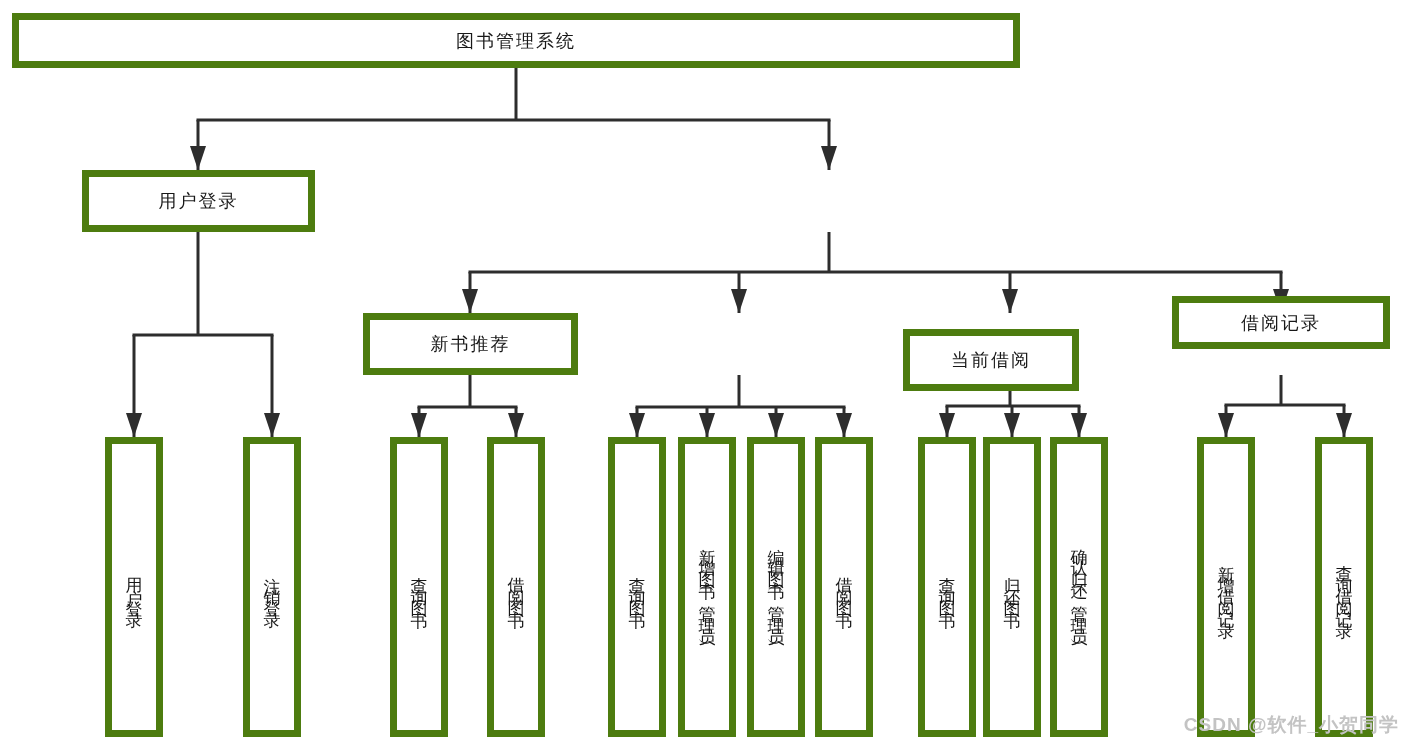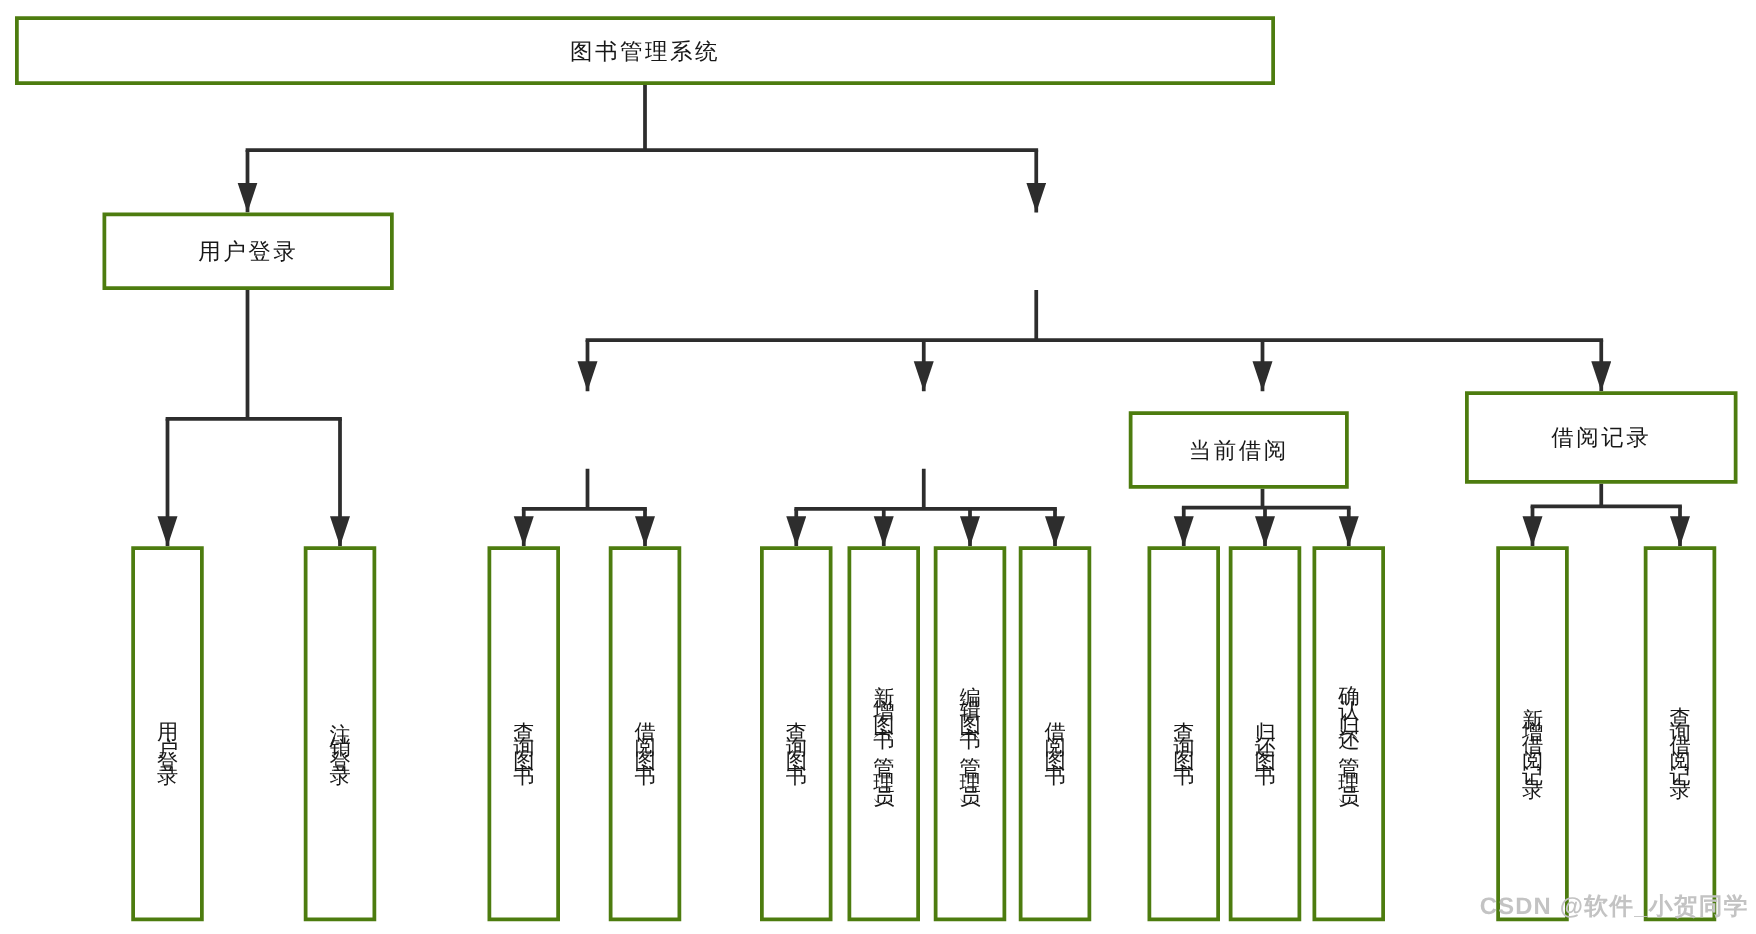--- a/index.html
+++ b/index.html
@@ -8,21 +8,21 @@
     width:1405px;height:747px;
     background:#ffffff;
     overflow:hidden;
     font-family:"Liberation Sans", sans-serif;
   }
   .wires{position:absolute;left:0;top:0;}
   .box{
     position:absolute;
     box-sizing:border-box;
     background:#ffffff;
-    border:3px solid #4d7c0f;
+    border:7px solid #4d7c0f;
     display:flex;
     align-items:center;
     justify-content:center;
     color:#181818;
     text-align:center;
   }
   .h{font-size:18px;letter-spacing:2px;white-space:nowrap;}
   .v{
     writing-mode:vertical-rl;
     text-orientation:mixed;
@@ -94,22 +94,23 @@
       <path d="M1224.5,405 L1345.5,405"></path>
       <line x1="1226" y1="405" x2="1226" y2="437" marker-end="url(#arr)"></line>
       <line x1="1344" y1="405" x2="1344" y2="437" marker-end="url(#arr)"></line>
     </g>
   </svg>
 
   <div class="box h" style="left:12px;top:13px;width:1008px;height:55px">图书管理系统</div>
 
   <div class="box h" style="left:82px;top:170px;width:233px;height:62px">用户登录</div>
 
+  <div class="box h" style="left:363px;top:313px;width:215px;height:62px">新书推荐</div>
   <div class="box h" style="left:903px;top:329px;width:176px;height:62px">当前借阅</div>
-  <div class="box h" style="left:1172px;top:313px;width:218px;height:74px">借阅记录</div>
+  <div class="box h" style="left:1172px;top:296px;width:218px;height:53px">借阅记录</div>
 
   <div class="box v" style="left:105px;top:437px;width:58px;height:300px">用户登录</div>
   <div class="box v" style="left:243px;top:437px;width:58px;height:300px">注销登录</div>
 
   <div class="box v" style="left:390px;top:437px;width:58px;height:300px">查询图书</div>
   <div class="box v" style="left:487px;top:437px;width:58px;height:300px">借阅图书</div>
 
   <div class="box v" style="left:608px;top:437px;width:58px;height:300px">查询图书</div>
   <div class="box v" style="left:678px;top:437px;width:58px;height:300px">新增图书（管理员）</div>
   <div class="box v" style="left:747px;top:437px;width:58px;height:300px">编辑图书（管理员）</div>

